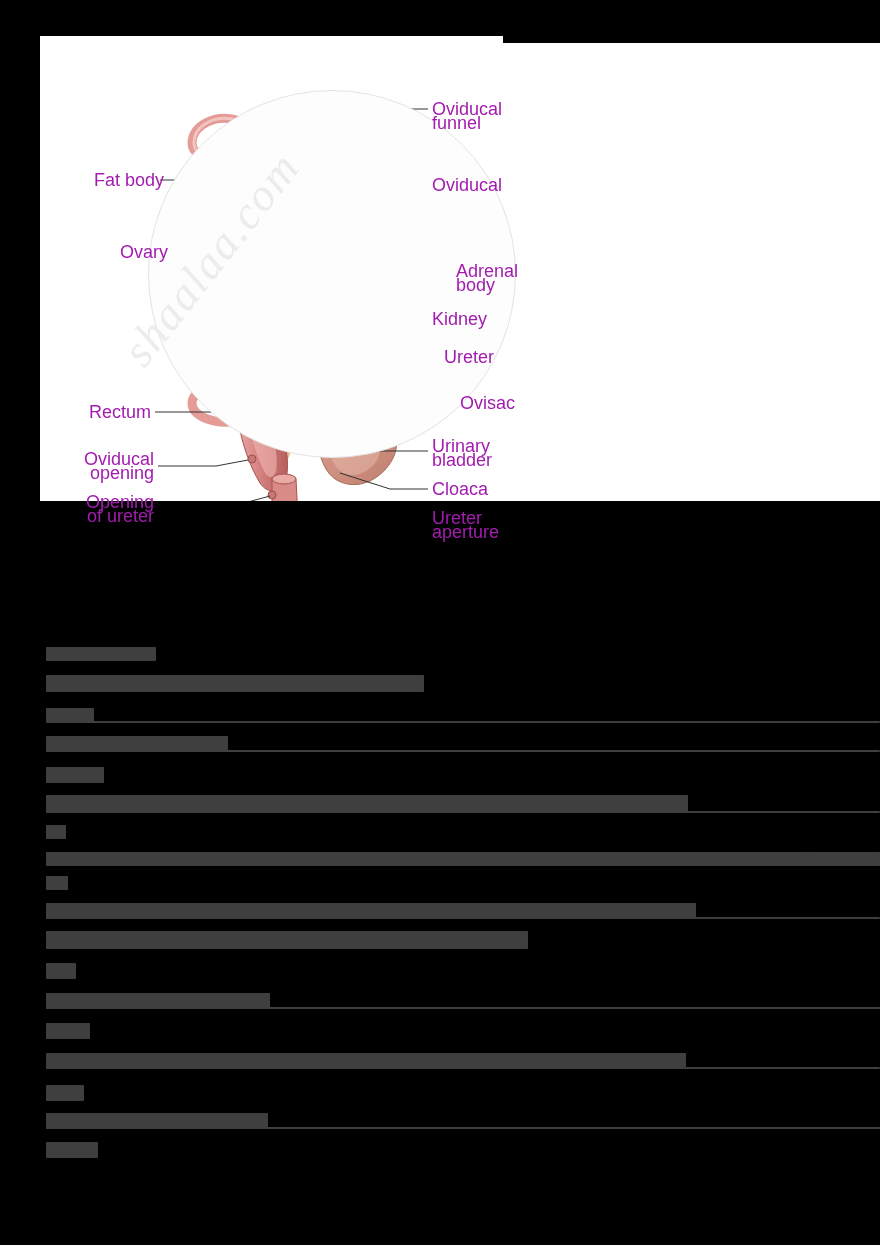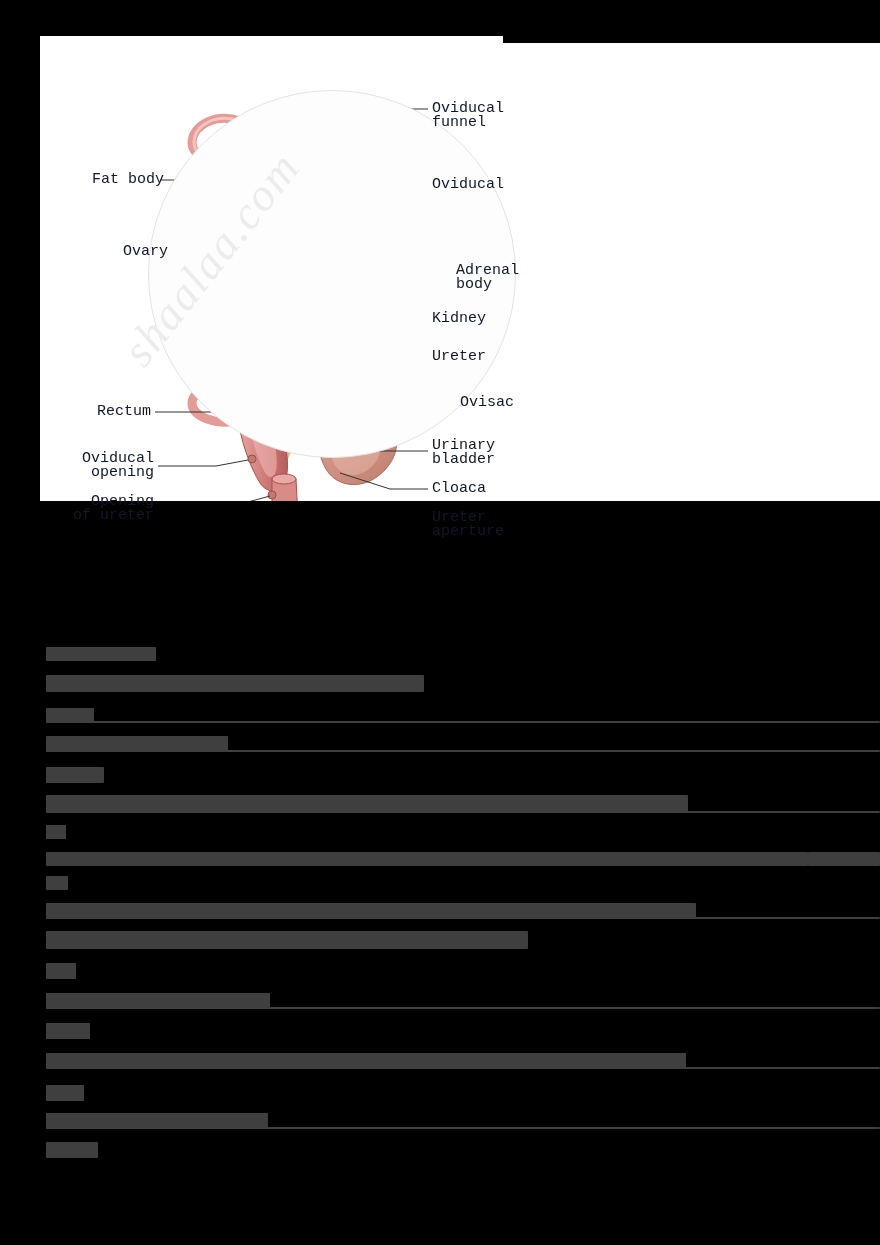--- a/index.html
+++ b/index.html
@@ -73,25 +73,24 @@
     font-family: "Liberation Serif", serif;
     font-style: italic;
     transform: rotate(-52deg);
     letter-spacing: 2px;
     user-select: none;
   }
 
   
   .label {
     position: absolute;
-    font-size: 15px;
-    color: #0f172a;
+    font-size: 18px;
+    color: #a21caf;
     line-height: 14px;
     white-space: pre-line;
-    font-family: Liberation Mono, monospace;
   }
   .label.right { text-align: left; }
   .label.left  { text-align: right; }
 
   
   .text-block {
     position: absolute;
     left: 0; top: 0;
     width: 880px;
     height: 1245px;
@@ -247,21 +246,21 @@
           <path d="M118 423 L176 423 L208 417"></path>
           <path d="M118 466 L182 466 L230 453"></path>
         </g>
       </svg>
 
       <div class="label right" style="left:392px; top:59px;">Oviducal
 funnel</div>
       <div class="label right" style="left:392px; top:135px;">Oviducal</div>
       <div class="label right" style="left:416px; top:221px;">Adrenal body</div>
       <div class="label right" style="left:392px; top:269px;">Kidney</div>
-      <div class="label right" style="left:392px; top:307px;text-align:center;">Ureter</div>
+      <div class="label right" style="left:404px; top:307px;text-align:center;">Ureter</div>
       <div class="label right" style="left:392px; top:353px;margin-left:28px;">Ovisac</div>
       <div class="label right" style="left:392px; top:396px;">Urinary
 bladder</div>
       <div class="label right" style="left:392px; top:439px;">Cloaca</div>
       <div class="label right" style="left:392px; top:468px;">Ureter aperture</div>
 
       <div class="label left" style="left:28px; width:96px; top:130px;text-align:right;">Fat body</div>
       <div class="label left" style="left:32px; width:96px; top:202px;text-align:right;">Ovary</div>
       <div class="label left" style="left:20px; width:91px; top:362px;">Rectum</div>
       <div class="label left" style="left:10px; width:104px; top:409px;">Oviducal

